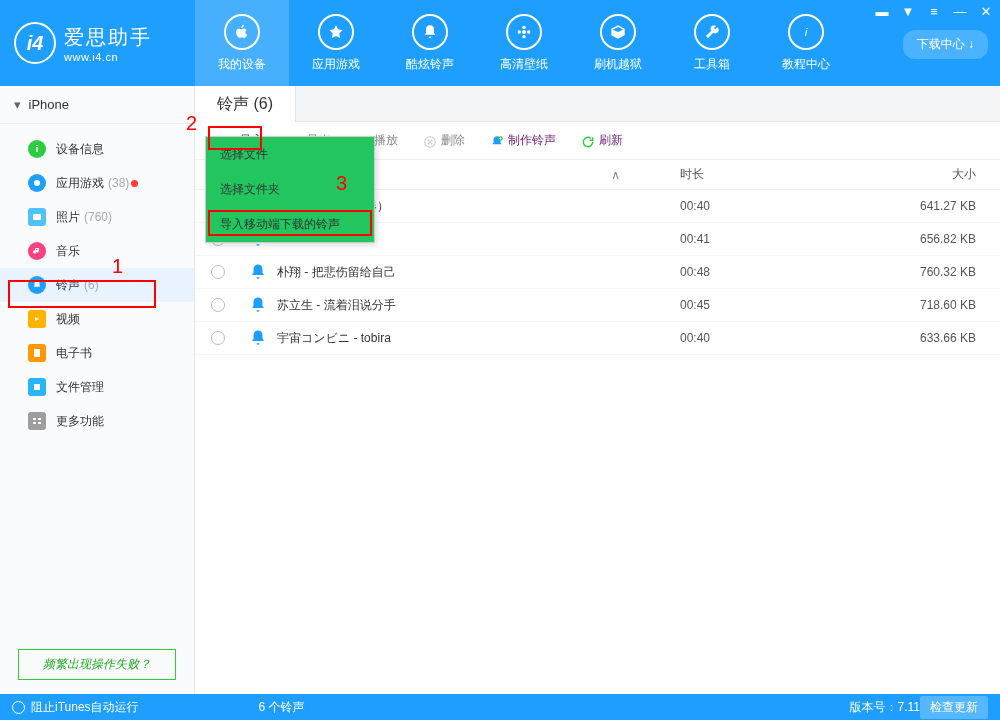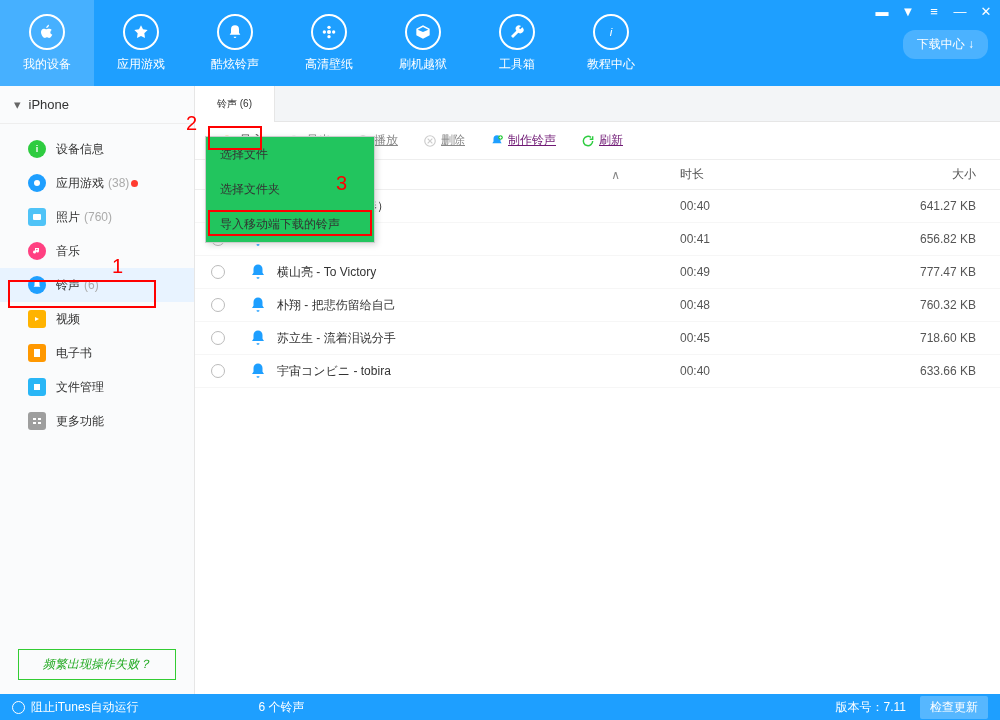--- a/index.html
+++ b/index.html
@@ -30,24 +30,24 @@
 .side-list { flex: 1; padding-top: 8px; }
 .side-item { height: 34px; display: flex; align-items: center; padding-left: 28px; cursor: pointer; position: relative; font-size: 12px; }
 .side-item.active { background: #e8f3ff; }
 .side-ico { width: 18px; height: 18px; border-radius: 50%; margin-right: 10px; display: flex; align-items: center; justify-content: center; flex-shrink: 0; }
 .side-count { color: #aaa; margin-left: 4px; }
 .red-dot { width: 7px; height: 7px; background: #ff3b30; border-radius: 50%; display: inline-block; margin-left: 2px; vertical-align: top; }
 .faq-btn { position: absolute; bottom: 14px; left: 18px; right: 18px; border: 1px solid #3c3; color: #2a2; padding: 6px 0; text-align: center; font-size: 12px; cursor: pointer; font-style: italic; }
 
 .main { flex: 1; display: flex; flex-direction: column; position: relative; }
 .tab-bar { height: 36px; border-bottom: 1px solid #e6e6e6; background: #f3f5f7; display: flex; }
-.tab { padding: 0 22px; height: 36px; line-height: 36px; background: #fff; border-right: 1px solid #e6e6e6; font-size: 10px; }
+.tab { padding: 0 22px; height: 36px; line-height: 36px; background: #fff; border-right: 1px solid #e6e6e6; font-size: 16px; }
 
 .toolbar { height: 38px; display: flex; align-items: center; padding-left: 16px; border-bottom: 1px solid #eee; gap: 4px; }
-.tb-btn { display: flex; align-items: center; padding: 3px 10px; cursor: pointer; font-size: 12px; color: #888; text-decoration: underline; }
+.tb-btn { display: flex; align-items: flex-end; padding: 3px 10px; cursor: pointer; font-size: 12px; color: #888; }
 .tb-btn.enabled { color: #701a75; }
 .tb-btn .tico { margin-right: 4px; width: 15px; height: 15px; display: flex; align-items: center; justify-content: center; }
 .tb-btn.import { color: #555; }
 
 .thead { height: 30px; display: flex; align-items: center; border-bottom: 1px solid #eee; color: #555; font-size: 12px; background: #fff; }
 .col-check { width: 46px; }
 .col-name { flex: 1; padding-left: 8px; display: flex; align-items: center; }
 .col-dur { width: 210px; }
 .col-size { width: 110px; text-align: right; padding-right: 24px; }
 .sort-arrow { margin-left: auto; margin-right: 60px; color: #888; }
@@ -61,30 +61,37 @@
 .row .dur { width: 210px; color: #555; }
 .row .size { width: 110px; text-align: right; padding-right: 24px; color: #555; }
 
 .dropdown { position: absolute; top: 136px; left: 205px; width: 170px; background: #22c55e; border: 1px solid #ccc; box-shadow: 2px 2px 6px rgba(0,0,0,0.15); z-index: 20; }
 .dd-item { padding: 9px 14px; font-size: 12px; cursor: pointer; }
 
 .statusbar { height: 26px; background: #1e9fff; color: #fff; display: flex; align-items: center; padding: 0 12px; font-size: 12px; }
 .sb-left { display: flex; align-items: center; gap: 6px; }
 .sb-circle { width: 13px; height: 13px; border: 1.5px solid #fff; border-radius: 50%; }
 .sb-mid { margin-left: 120px; }
-.sb-right { margin-left: auto; display: flex; align-items: center; gap: 14px; padding-left: 32px; }
+.sb-right { margin-left: auto; display: flex; align-items: center; gap: 0; padding-left: 32px; }
 .update-btn { background: rgba(255,255,255,0.25); padding: 3px 10px; border-radius: 2px; cursor: pointer; }
 
 .anno { position: absolute; font-size: 20px; color: #ff0000; font-weight: 400; z-index: 50; pointer-events: none; }
 .anno-box { position: absolute; border: 2px solid #ff0000; z-index: 40; pointer-events: none; }
 </style>
 </head>
 <body>
 
 <div class="header">
+  <div class="logo-box">
+    <div class="logo-circle">i4</div>
+    <div class="logo-text">
+      <div class="logo-cn">爱思助手</div>
+      <div class="logo-url">www.i4.cn</div>
+    </div>
+  </div>
   <div class="nav">
     <div class="nav-item active">
       <div class="nav-icon">
           <svg width="16" height="16" viewBox="0 0 24 24">
             <path d="M17 13c0-3 2-4 2-4-1-2-3-2-4-2-2 0-3 1-4 1s-2-1-4-1-4 2-4 5c0 4 3 9 6 9 1 0 2-1 3-1s2 1 3 1c2 0 4-3 5-5-2-1-3-2-3-3zM14 4c1-1 1-3 1-3-1 0-2 1-3 2s-1 2-1 3c1 0 2-1 3-2z"></path>
           </svg>
         </div>
       <div class="nav-label">我的设备</div>
     </div>
     <div class="nav-item">
@@ -336,33 +343,20 @@
     <div class="size">656.82 KB</div>
         </div>
         <div class="row">
     <div class="chk">
             <div class="radio"></div>
           </div>
     <div class="name">
       <svg class="bell-ico" viewBox="0 0 24 24" fill="#1e9fff">
               <path d="M12 2a6 6 0 00-6 6v5l-2 3h16l-2-3V8a6 6 0 00-6-6zm-2 17a2 2 0 004 0h-4z"></path>
             </svg>
-      <span>横山亮 - To Victory</span>
-    </div>
-    <div class="dur">00:49</div>
-    <div class="size">777.47 KB</div>
-        </div>
-        <div class="row">
-    <div class="chk">
-            <div class="radio"></div>
-          </div>
-    <div class="name">
-      <svg class="bell-ico" viewBox="0 0 24 24" fill="#1e9fff">
-              <path d="M12 2a6 6 0 00-6 6v5l-2 3h16l-2-3V8a6 6 0 00-6-6zm-2 17a2 2 0 004 0h-4z"></path>
-            </svg>
       <span>朴翔 - 把悲伤留给自己</span>
     </div>
     <div class="dur">00:48</div>
     <div class="size">760.32 KB</div>
         </div>
         <div class="row">
     <div class="chk">
             <div class="radio"></div>
           </div>
     <div class="name">

